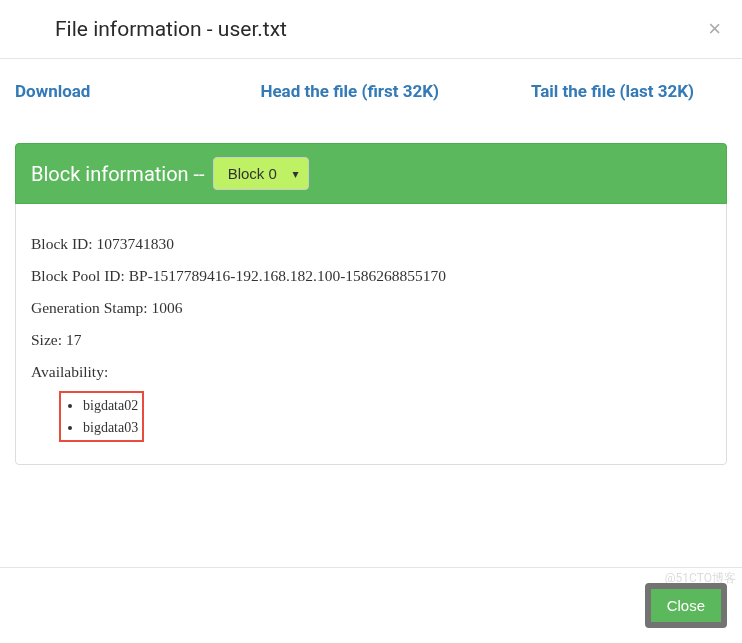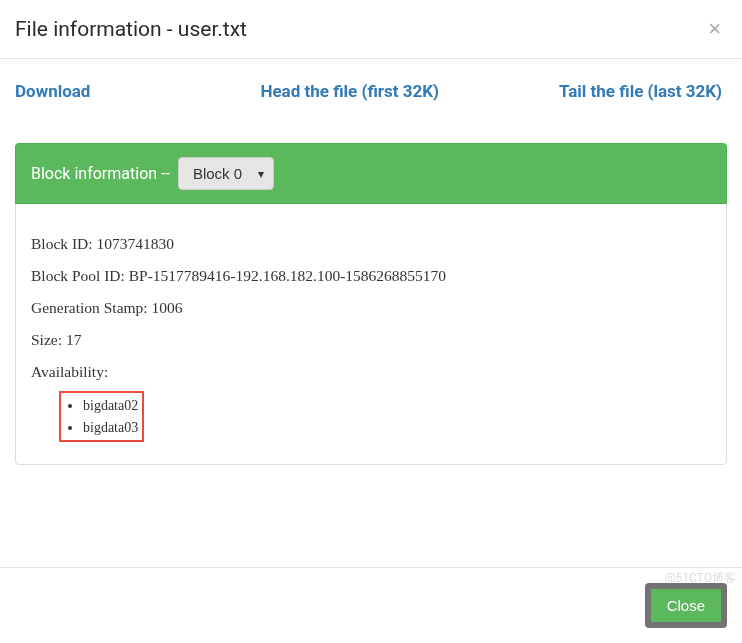--- a/index.html
+++ b/index.html
@@ -16,20 +16,21 @@
       padding: 16px 15px 16px 15px;
       border-bottom: 1px solid #e5e5e5;
       display: flex;
       justify-content: space-between;
       align-items: center;
     }
     .modal-title {
       font-size: 21px;
       font-weight: 400;
       color: #2a2a2a;
+      margin-left: 40px;
     }
     .close-x {
       font-size: 22px;
       color: #aaa;
       background: none;
       border: none;
       cursor: pointer;
       font-weight: 300;
       padding: 0 6px;
     }
@@ -38,44 +39,44 @@
       display: flex;
       font-weight: bold;
     }
     .actions-row a {
       color: #337ab7;
       text-decoration: none;
       font-size: 17px;
       cursor: pointer;
     }
     .action-download { flex: 0 0 auto; margin-right: 170px;}
-    .action-head { flex: 0 0 auto; margin-right: 120px; text-align: right;}
+    .action-head { flex: 0 0 auto; margin-right: 92px; text-align: right;}
     .action-tail { flex: 0 0 auto; }
     .panel {
       margin: 18px 15px 0 15px;
       border: 1px solid #ddd;
       border-radius: 4px;
       overflow: visible;
     }
     .panel-heading {
       background: #5cb85c;
       border: 1px solid #4cae4c;
       color: #fff;
       padding: 13px 15px;
       border-radius: 4px 4px 0 0;
       display: flex;
       align-items: center;
       margin: -1px;
     }
     .panel-heading .lbl {
-      font-size: 16px;
+      font-size: 20px;
     }
     .block-select {
       margin-left: 8px;
-      background: #e5e5e5;
+      background: #bef264;
       border: 1px solid #ccc;
       border-radius: 4px;
       padding: 7px 30px 7px 14px;
       font-size: 15px;
       color: #333;
       appearance: none;
       position: relative;
     }
     .select-wrap {
       position: relative;

